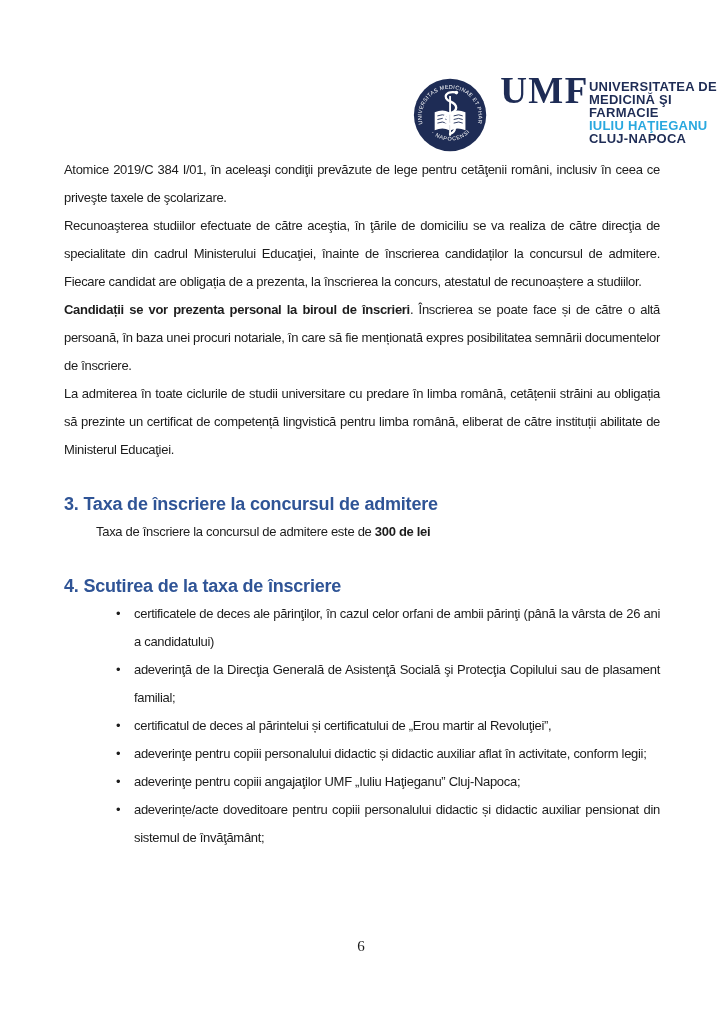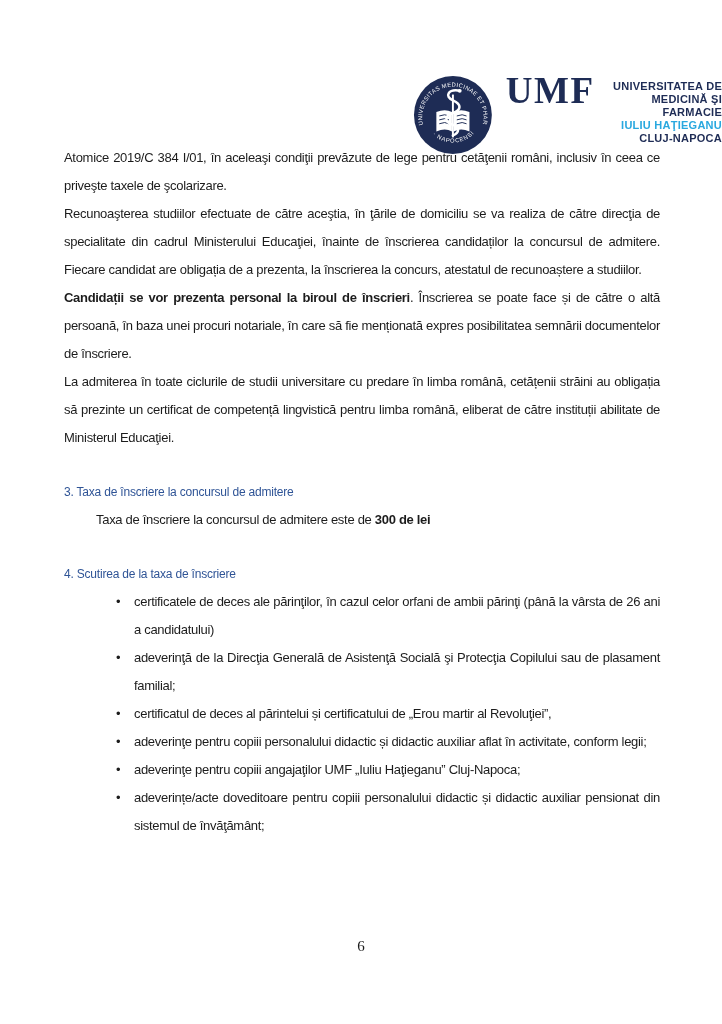--- a/index.html
+++ b/index.html
@@ -17,35 +17,35 @@
     display:flex;align-items:flex-start;gap:13px;
   }
   .seal{width:82px;height:82px;display:block;}
   .wordmark{display:flex;flex-direction:row;}
   .umf-acronym{
     font-family:"Liberation Serif",serif;
     font-weight:700;font-size:37px;line-height:33px;
     color:#1e2c55;letter-spacing:1.5px;
   }
   .org-line{
-    font-size:11px;line-height:13px;color:#1e2c55;
-    font-weight:700;letter-spacing:0.25px;text-align:right;
+    font-size:13px;line-height:13px;color:#1e2c55;
+    font-weight:700;letter-spacing:0.25px;
   }
   .org-line.cyan{color:#29a8df;}
   
   .content{
-    position:absolute;left:64px;right:62px;top:144px;
+    position:absolute;left:64px;right:62px;top:156px;
     font-size:13px;line-height:28px;letter-spacing:-0.3px;
     color:#1c1c1c;text-align:justify;
   }
   .content p{margin:0;}
   .bold{font-weight:700;}
   .underlined{text-decoration:underline;}
   h3.doc-heading{
-    color:#2f5496;font-size:12px;font-weight:400;
+    color:#2f5496;font-size:18px;font-weight:700;
     line-height:28px;margin:26px 0 0 0;text-align:left;letter-spacing:-0.2px;
   }
   .fee-line{text-indent:32px;}
   ul.doc-bullets{list-style:none;margin:0;padding:0;}
   ul.doc-bullets li{
     position:relative;padding-left:70px;text-align:justify;
   }
   ul.doc-bullets li .bullet-glyph{
     position:absolute;left:52px;top:0;
   }

